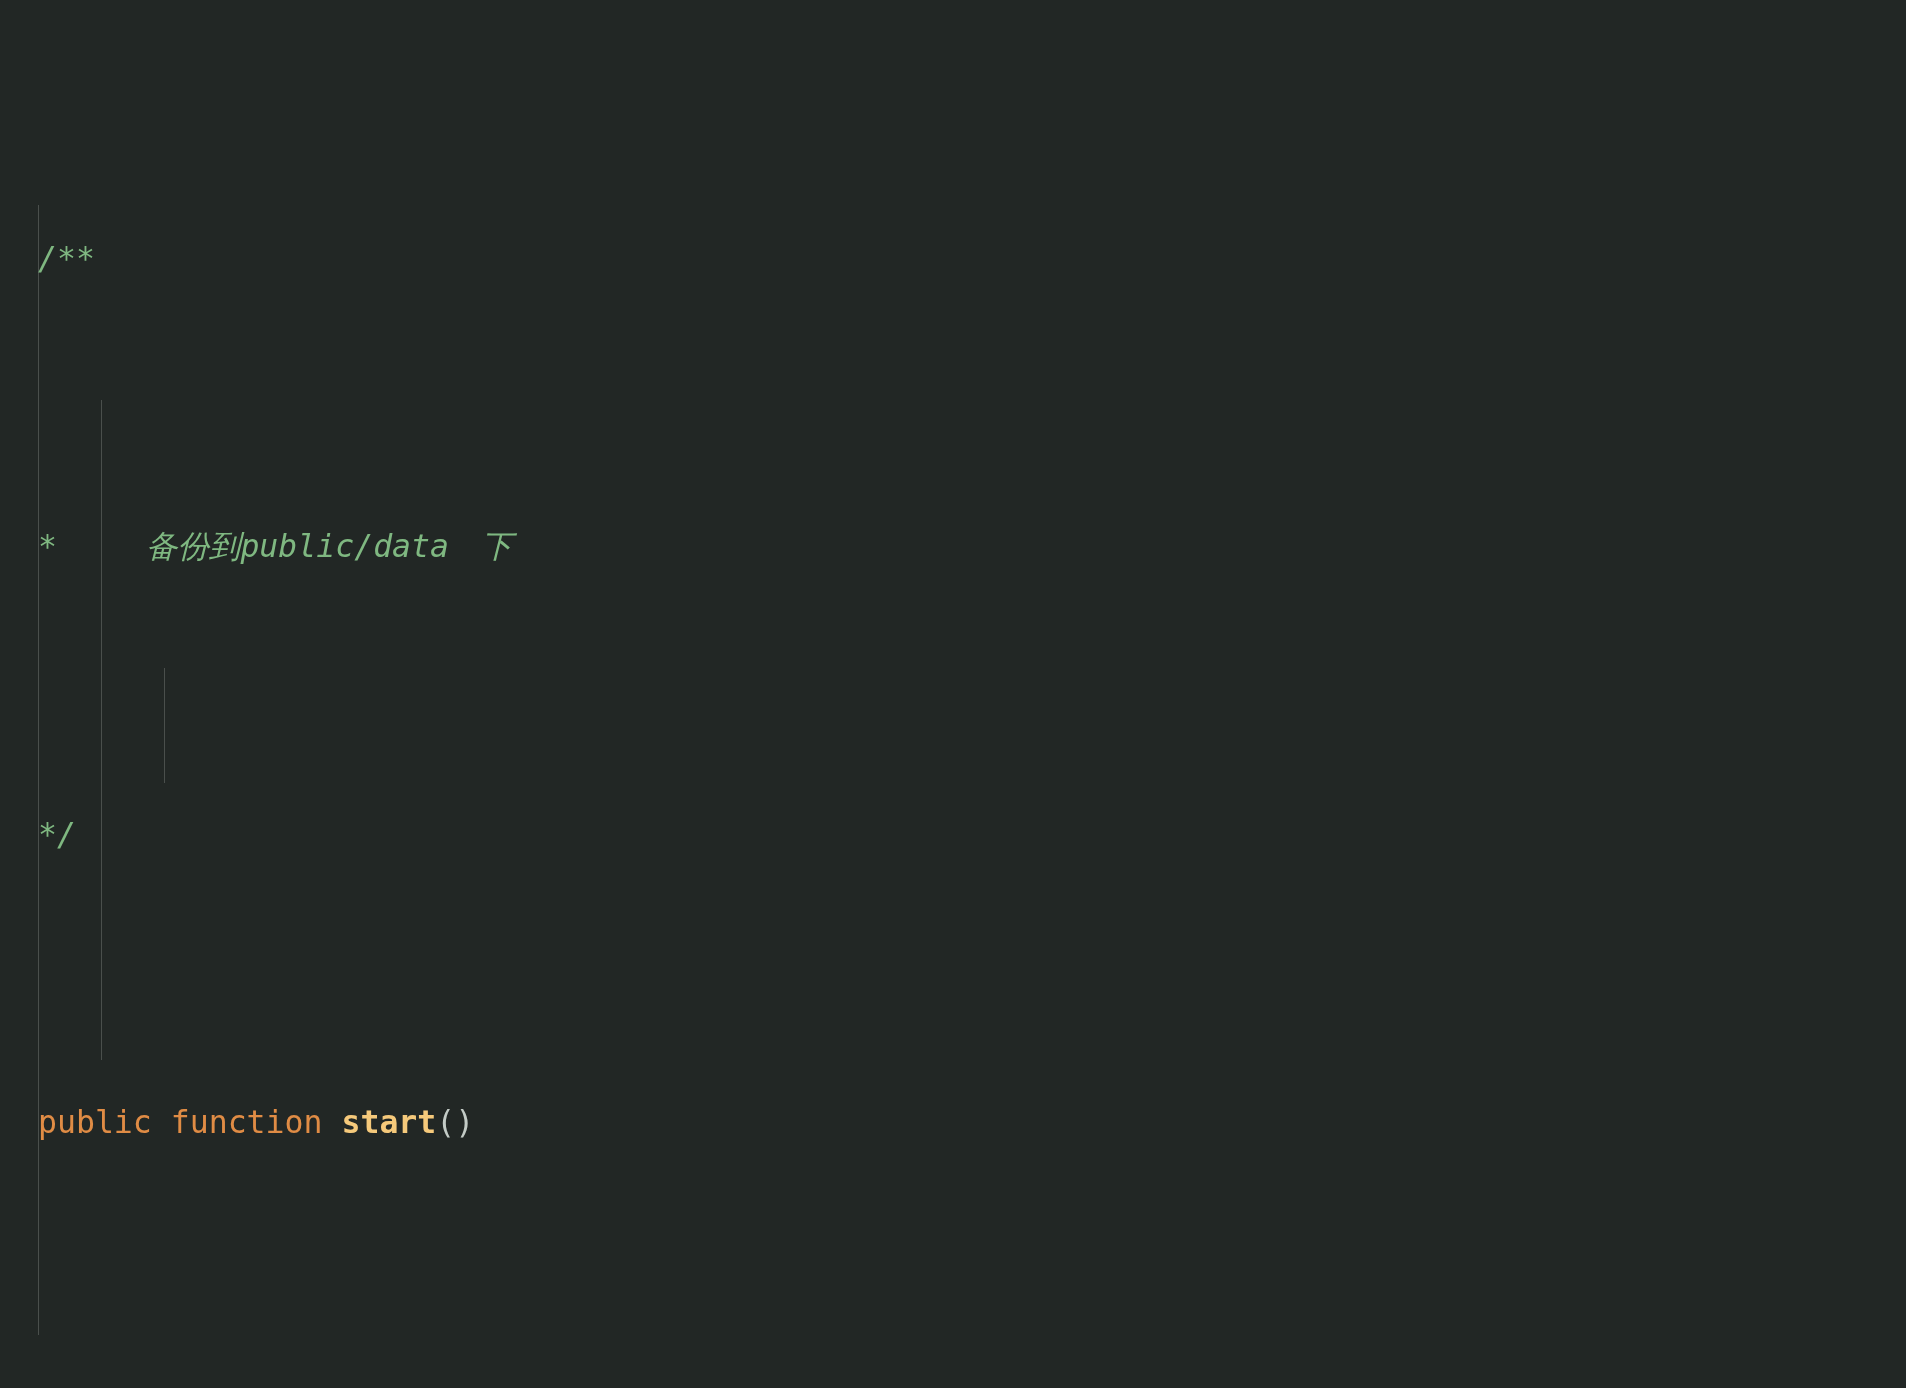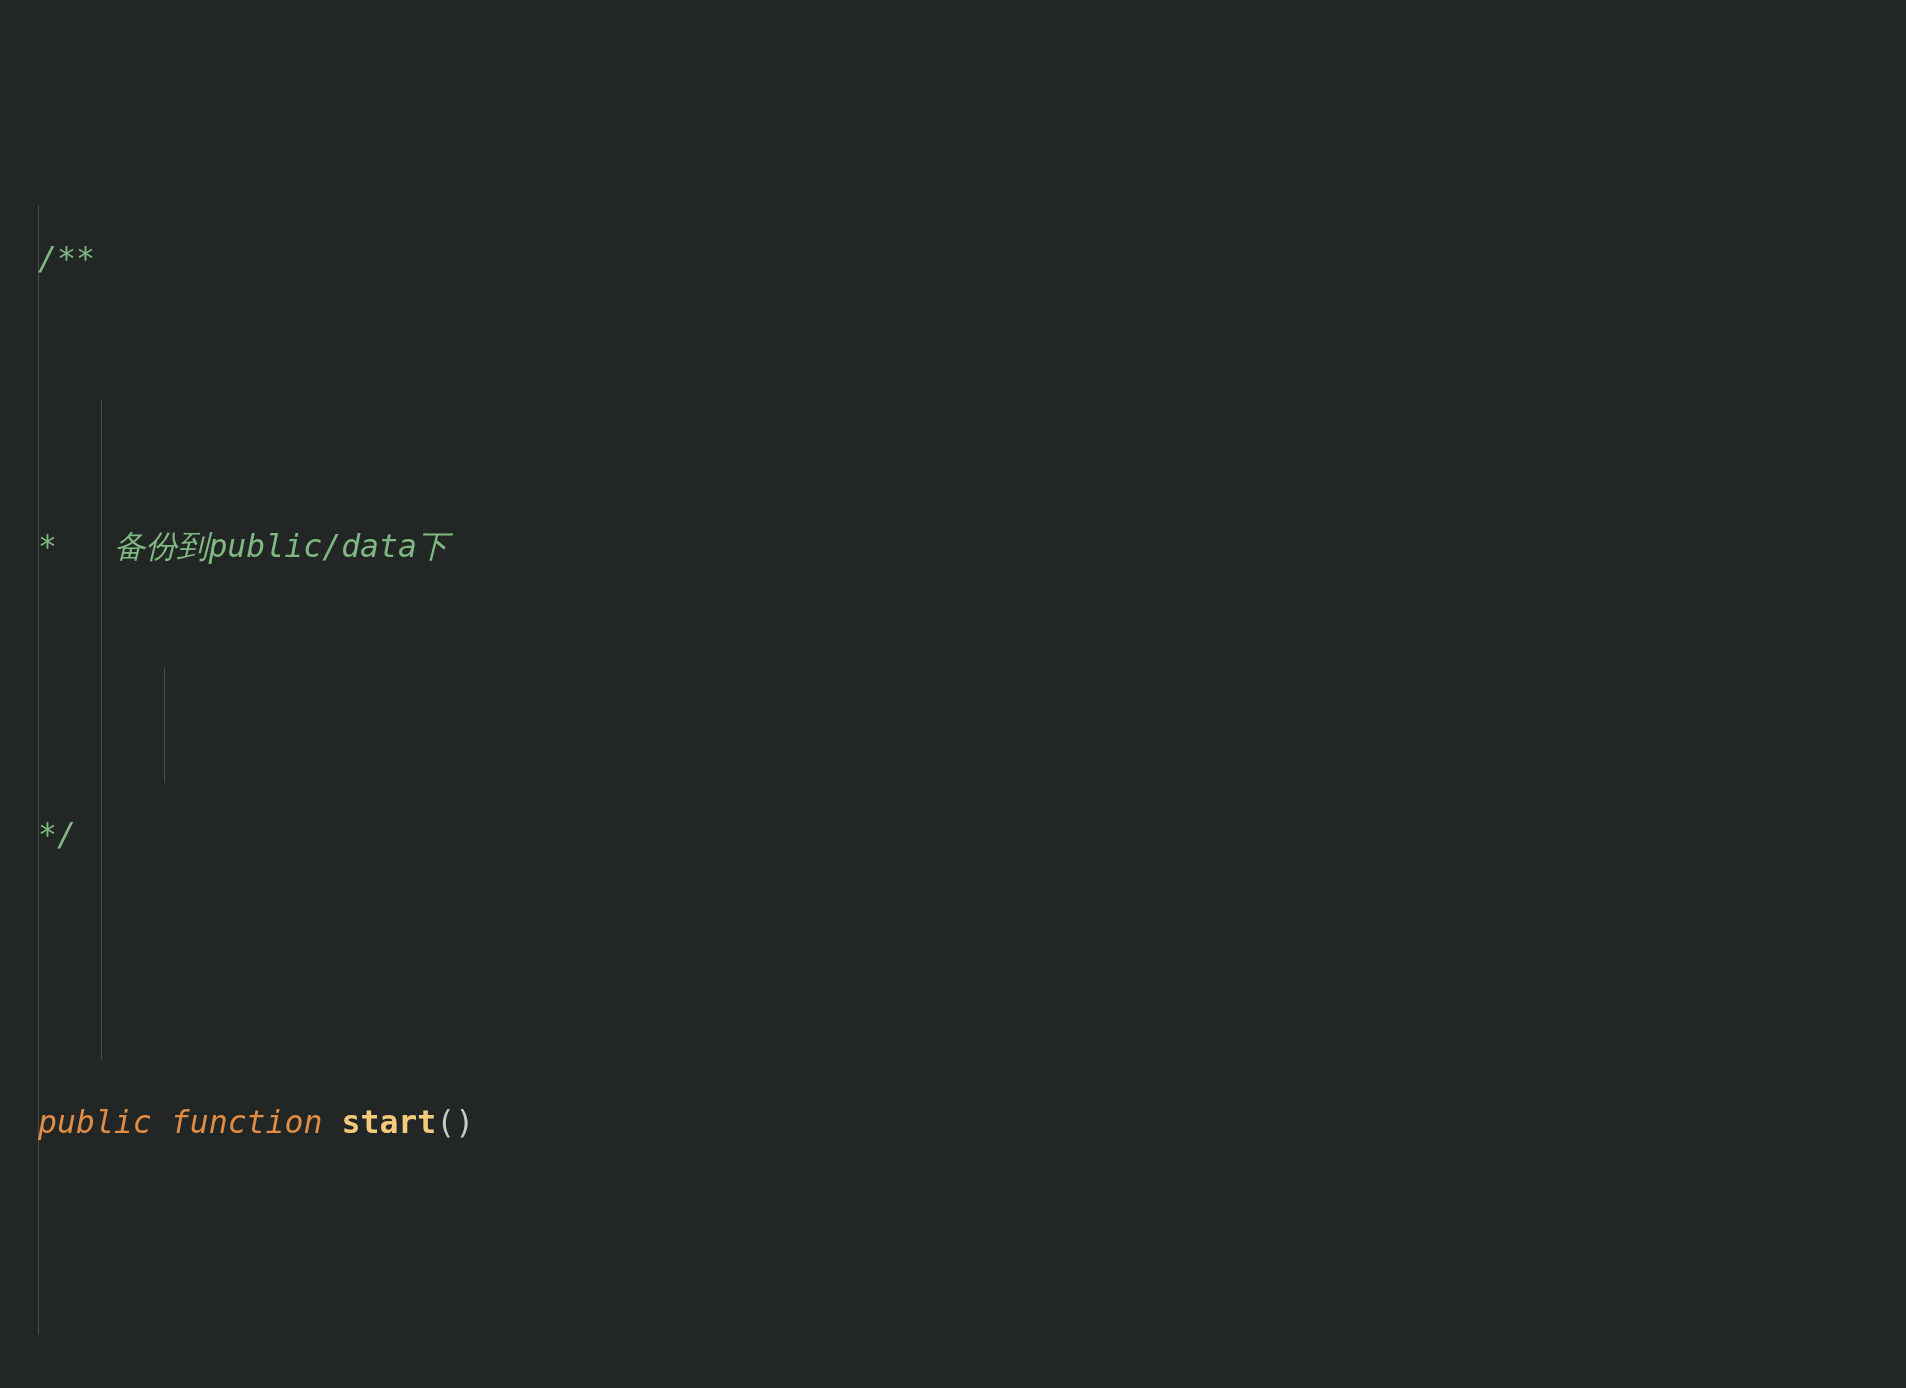--- a/index.html
+++ b/index.html
@@ -45,26 +45,26 @@
 
   
   .guide {
     position: absolute;
     width: 1px;
     background: #4a4f4c;
   }
 
   
   .c-comment   { color: #7fb881; font-style: italic; }
-  .c-keyword   { color: #e08c45; font-style: italic; }
+  .c-keyword   { color: #e08c45; }
   .c-funcdef   { color: #f5c97b; font-weight: bold; text-align: right; }
   .c-punc      { color: #c3cbc6; }
   .c-plain     { color: #d7dbd4; }
 
-  .cjk { font-family: "DejaVu Sans", "Liberation Sans", sans-serif; }
+  .cjk { font-family: "DejaVu Sans", "Liberation Sans", sans-serif; margin-left: 32px; }
 </style>
 </head>
 <body>
 
 <div id="editor">
 
   <div class="guide" style="left:38px; top:205px; height:1130px;"></div>
   <div class="guide" style="left:101px; top:400px; height:660px;"></div>
   <div class="guide" style="left:164px; top:668px; height:115px;"></div>
 

